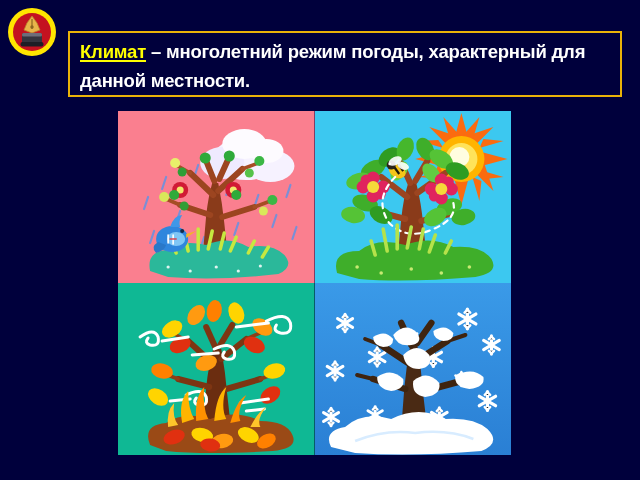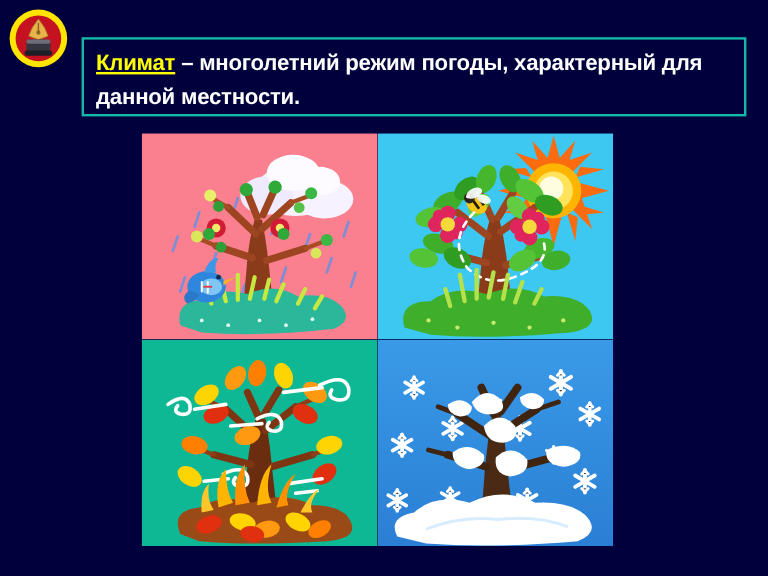--- a/index.html
+++ b/index.html
@@ -29,21 +29,21 @@
     height: 52px;
   }
 
   
   #definition-box {
     position: absolute;
     left: 68px;
     top: 31px;
     width: 554px;
     height: 66px;
-    border: 2px solid #14b8a6;
+    border: 2px solid #eab308;
     box-sizing: border-box;
     background: transparent;
     padding: 4px 10px 0 10px;
   }
   #definition-text {
     color: #ffffff;
     font-size: 18.5px;
     font-weight: bold;
     line-height: 29px;
     letter-spacing: -0.2px;

